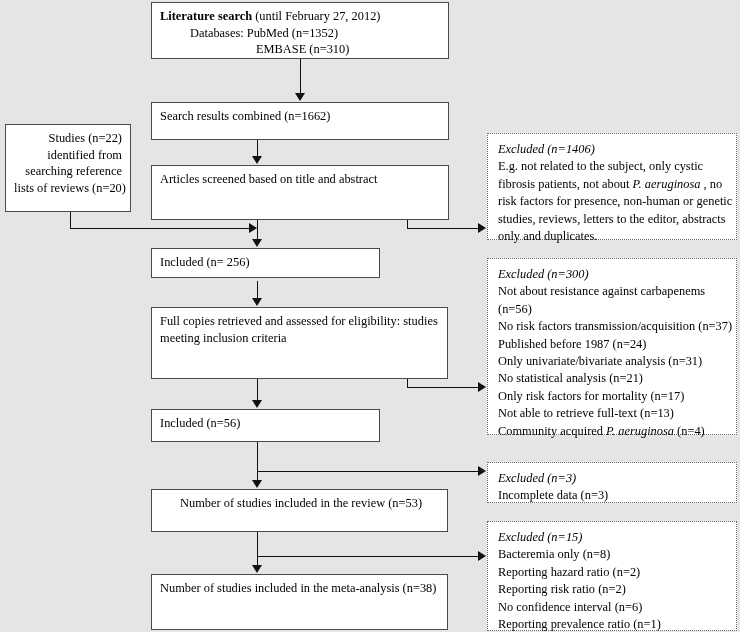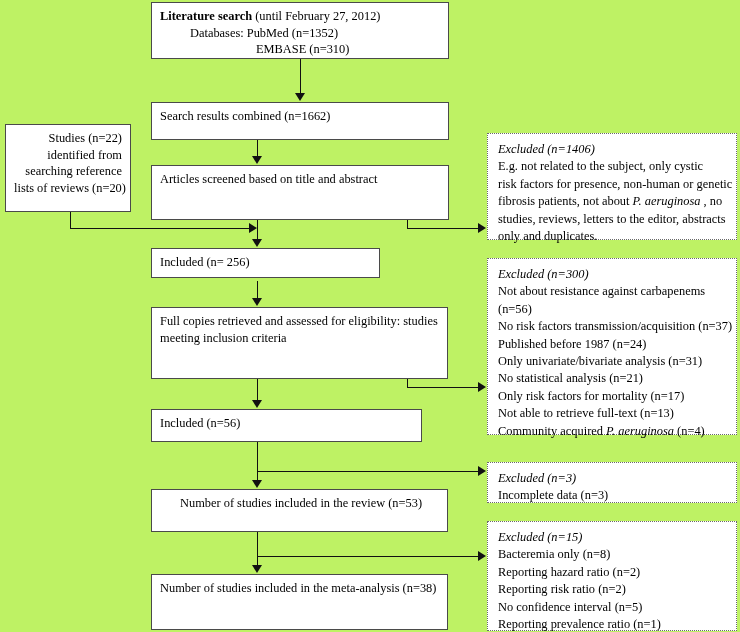--- a/index.html
+++ b/index.html
@@ -6,21 +6,21 @@
   body{
     font-family:"Liberation Serif","DejaVu Serif",serif;
     color:#000000;
     -webkit-font-smoothing:antialiased;
   }
   #canvas{
     position:relative;
     width:740px;
     height:632px;
     overflow:hidden;
-    background:#bef264;
+    background:#e5e5e5;
   }
   .box{
     position:absolute;
     box-sizing:border-box;
     border:1px solid #4a4a4a;
     background:#ffffff;
     padding:5px 8px 4px 8px;
     font-size:12.4px;
     line-height:16.5px;
   }
@@ -71,21 +71,21 @@
 
   <div class="box" style="left:151px; top:248px; width:229px; height:30px;">
     <span class="ln">Included (n= 256)</span>
   </div>
 
   <div class="box" style="left:151px; top:307px; width:297px; height:72px;">
     <span class="ln">Full copies retrieved and assessed for eligibility: studies</span>
     <span class="ln">meeting inclusion criteria</span>
   </div>
 
-  <div class="box" style="left:151px; top:409px; width:271px; height:33px;">
+  <div class="box" style="left:151px; top:409px; width:229px; height:33px;">
     <span class="ln">Included (n=56)</span>
   </div>
 
   <div class="box" style="left:151px; top:489px; width:297px; height:43px;padding-left:28px;">
     <span class="ln">Number of studies included in the review (n=53)</span>
   </div>
 
   <div class="box" style="left:151px; top:574px; width:297px; height:56px;">
     <span class="ln">Number of studies included in the meta-analysis (n=38)</span>
   </div>
@@ -93,22 +93,22 @@
   <div class="box" style="left:5px; top:124px; width:126px; height:88px;text-align:right;">
     <span class="ln">Studies (n=22)</span>
     <span class="ln">identified from</span>
     <span class="ln">searching reference</span>
     <span class="ln">lists of reviews (n=20)</span>
   </div>
 
   <div class="box dashed" style="left:487px; top:133px; width:250px; height:107px;">
     <span class="ln it">Excluded (n=1406)</span>
     <span class="ln"><span>E.g. not related to the subject, only cystic</span></span>
+    <span class="ln"><span>fibrosis patients, not about </span><span class="it">P. aeruginosa</span><span> , no</span></span>
     <span class="ln"><span>risk factors for presence, non-human or genetic</span></span>
-    <span class="ln"><span>fibrosis patients, not about </span><span class="it">P. aeruginosa</span><span> , no</span></span>
     <span class="ln"><span>studies,  reviews, letters to the editor, abstracts</span></span>
     <span class="ln"><span>only and duplicates.</span></span>
   </div>
 
   <div class="box dashed" style="left:487px; top:258px; width:250px; height:177px;">
     <span class="ln it">Excluded (n=300)</span>
     <span class="ln"><span>Not about resistance against carbapenems</span></span>
     <span class="ln"><span>(n=56)</span></span>
     <span class="ln"><span>No risk factors transmission/acquisition (n=37)</span></span>
     <span class="ln"><span>Published before 1987 (n=24)</span></span>
@@ -122,21 +122,21 @@
   <div class="box dashed" style="left:487px; top:462px; width:250px; height:41px;">
     <span class="ln it">Excluded (n=3)</span>
     <span class="ln"><span>Incomplete data (n=3)</span></span>
   </div>
 
   <div class="box dashed" style="left:487px; top:521px; width:250px; height:110px;">
     <span class="ln it">Excluded (n=15)</span>
     <span class="ln"><span>Bacteremia only (n=8)</span></span>
     <span class="ln"><span>Reporting hazard ratio (n=2)</span></span>
     <span class="ln"><span>Reporting risk ratio (n=2)</span></span>
-    <span class="ln"><span>No confidence interval (n=5)</span></span>
+    <span class="ln"><span>No confidence interval (n=6)</span></span>
     <span class="ln"><span>Reporting prevalence ratio (n=1)</span></span>
   </div>
 
   <div class="v" style="left:300px; top:59px; height:35px;"></div>
   <div class="arrow-d" style="left:295px; top:93px;"></div>
 
   <div class="v" style="left:257px; top:140px; height:17px;"></div>
   <div class="arrow-d" style="left:252px; top:156px;"></div>
 
   <div class="v" style="left:257px; top:220px; height:20px;"></div>

